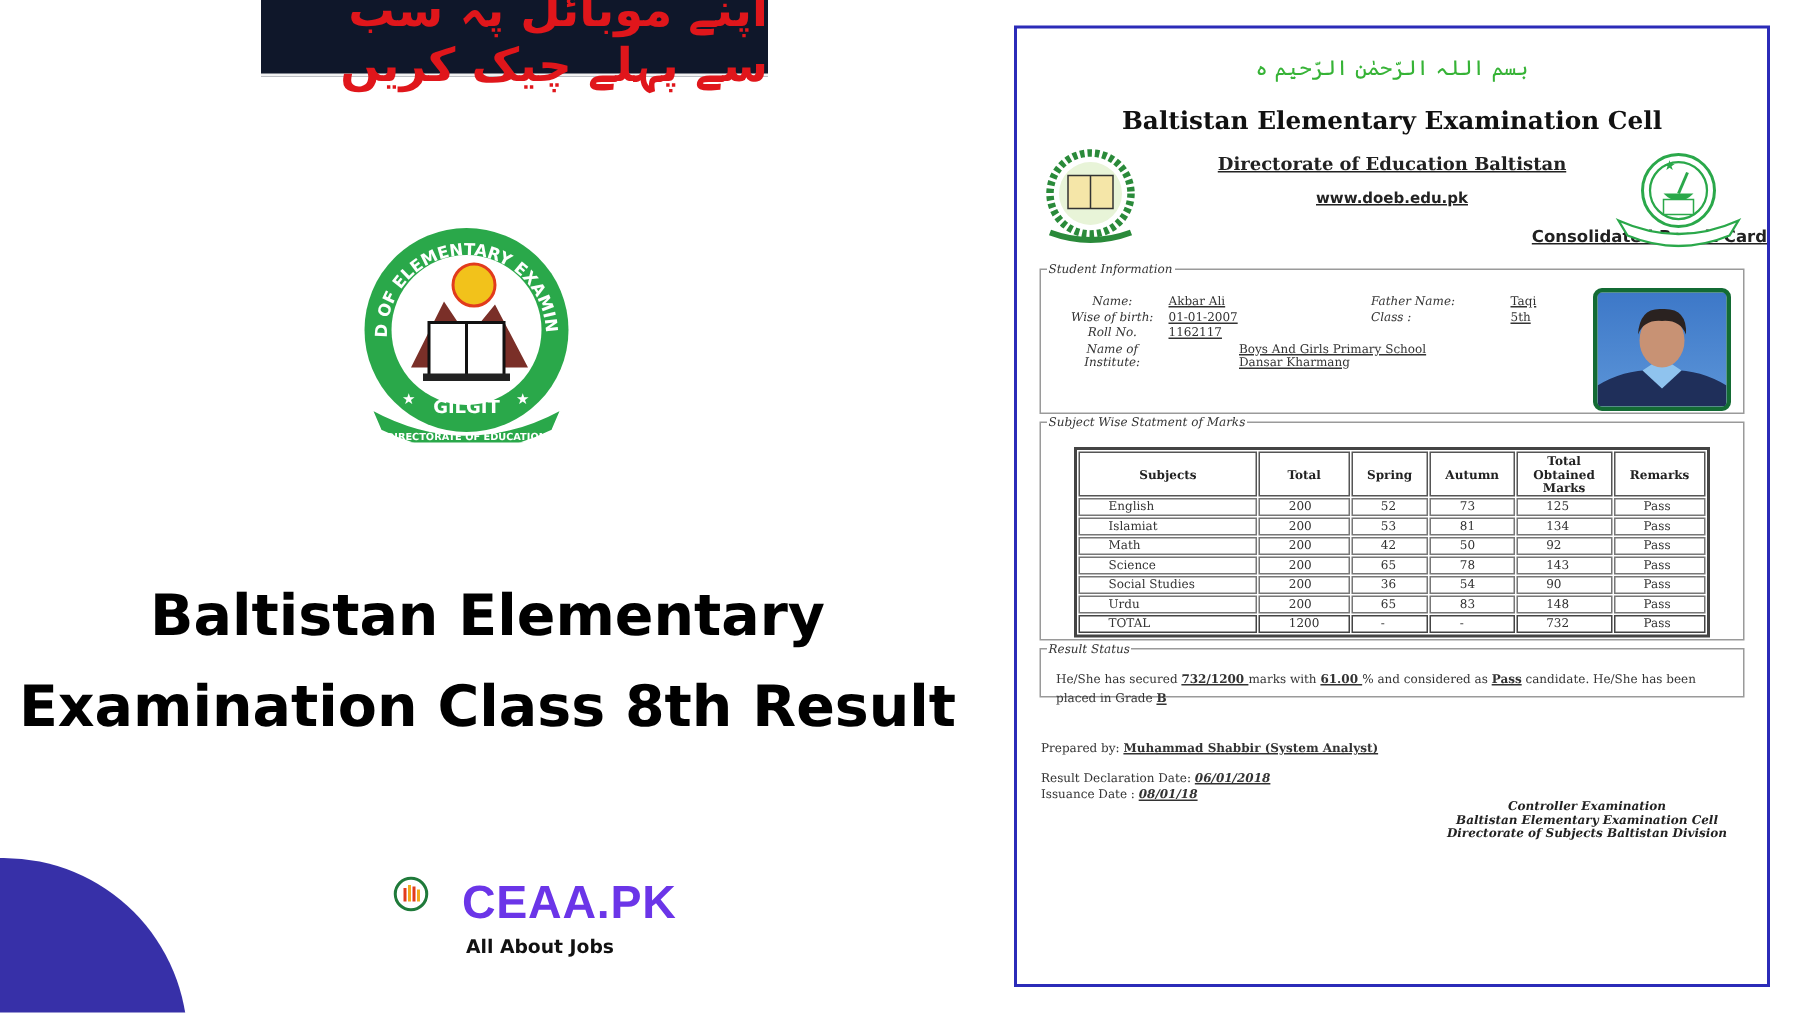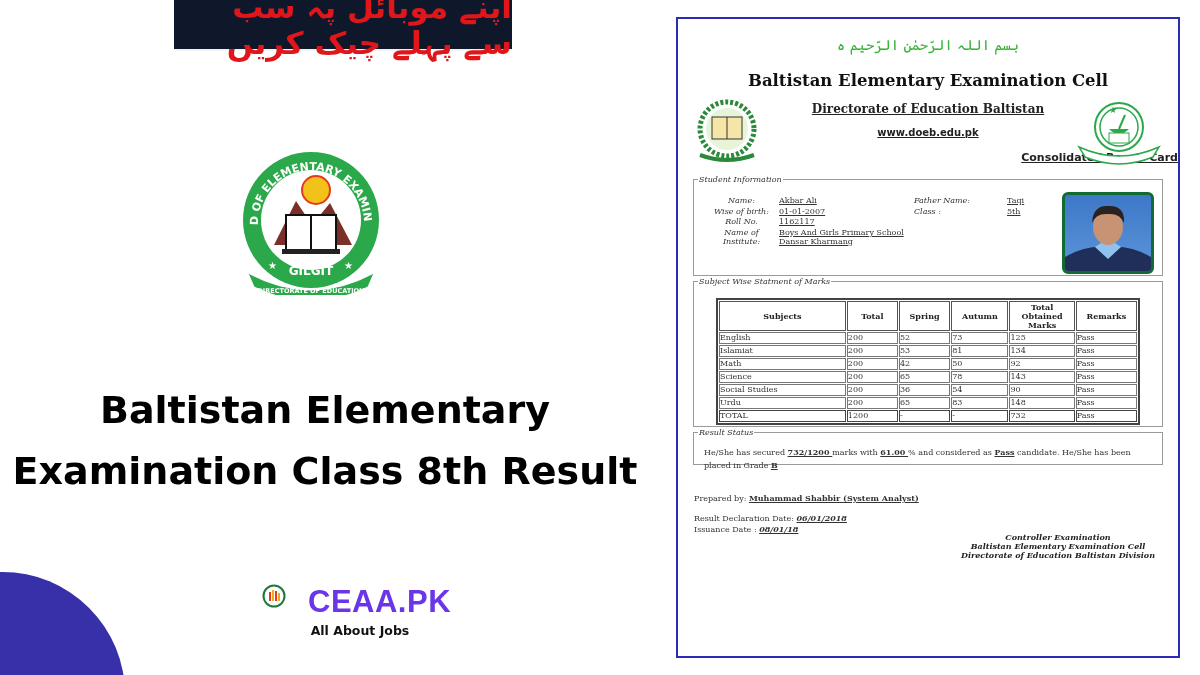--- a/index.html
+++ b/index.html
@@ -95,21 +95,21 @@
     .marks-box { left: 15px; top: 258px; width: 470px; height: 150px; }
     table.marks {
       position: absolute; left: 22px; top: 12px; width: 424px;
       border-collapse: separate; border-spacing: 1px; border: 2px solid #444;
       font-size: 8px; color: #333;
     }
     table.marks th {
       border: 1px solid #555; font-weight: bold; height: 30px; font-size: 8px; line-height: 9px; color: #222;
     }
     table.marks td {
-      border: 1px solid #777; height: 11px; padding: 0 0; line-height: 10px; text-align: left;
+      border: 1px solid #777; height: 11px; padding: 0 19px; line-height: 10px; text-align: left;
     }
     table.marks tr.total-row td { border: 1px solid #444; }
 
     .status-box { left: 15px; top: 409px; width: 470px; height: 37px; }
     .status-text {
       position: absolute; left: 10px; top: 9px; width: 450px; font-size: 8px; line-height: 12px; color: #333;
     }
     .status-text b { text-decoration: underline; }
 
     .prepared {
@@ -208,21 +208,21 @@
       <div class="info-row">
         <span class="info-label">Wise of birth:</span>
         <span class="info-value">01-01-2007</span>
         <span class="info-label2">Class :</span>
         <span class="info-value2">5th</span>
       </div>
       <div class="info-row">
         <span class="info-label">Roll No.</span>
         <span class="info-value">1162117</span>
       </div>
-      <div class="info-row" style="line-height:9px;">
+      <div class="info-row" style="line-height:9px;gap:47px;">
         <span class="info-label">
           <span>Name of</span><br>
           <span>Institute:</span>
         </span>
         <span class="info-value" style="width:auto;">
           <span>Boys And Girls Primary School</span><br>
           <span>Dansar Kharmang</span>
         </span>
       </div>
     </div>
@@ -322,15 +322,15 @@
   </div>
 
   <div class="dates">
     <div><span>Result Declaration Date: </span><b>06/01/2018</b></div>
     <div><span>Issuance Date : </span><b>08/01/18</b></div>
   </div>
 
   <div class="signature">
     <div>Controller Examination</div>
     <div>Baltistan Elementary Examination Cell</div>
-    <div>Directorate of Education Baltistan Division</div>
+    <div>Directorate of Subjects Baltistan Division</div>
   </div>
 </div>
 
 </body></html>

